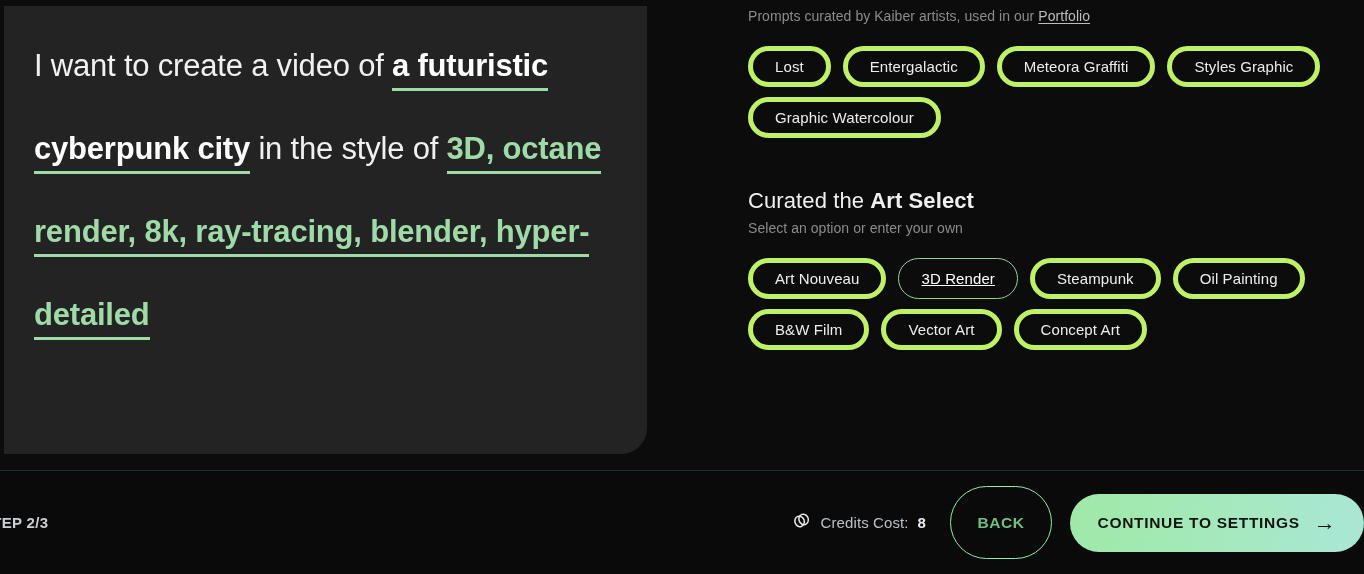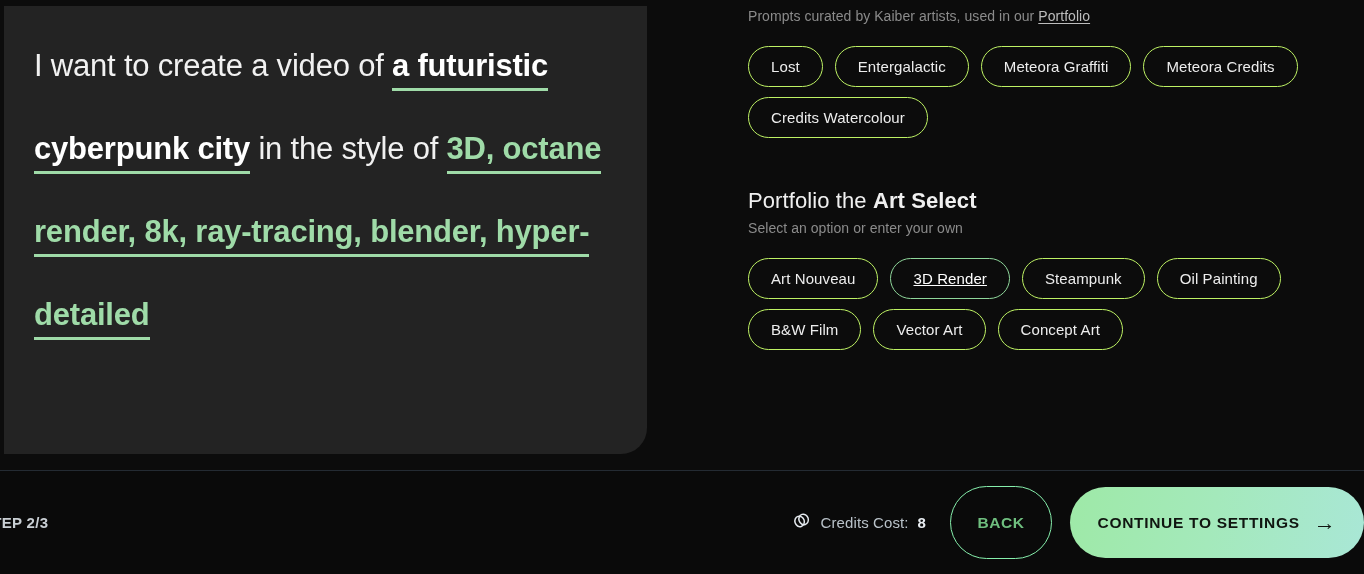--- a/index.html
+++ b/index.html
@@ -80,21 +80,21 @@
     gap:10px 12px;
     margin-top:22px;
   }
   .pill {
     display:inline-flex;
     align-items:center;
     justify-content:center;
     height:41px;
     padding:0 22px;
     border-radius:21px;
-    border:1px solid #bef264;
+    border:5px solid #bef264;
     background:#0c0c0c;
     color:#ededed;
     font-size:15px;
     font-weight:400;
     letter-spacing:0.1px;
     cursor:pointer;
     white-space:nowrap;
   }
   .pill.selected {
     border:1.6px solid #8fd79b;
@@ -159,21 +159,21 @@
     font-size:15.5px;
     font-weight:700;
     letter-spacing:0.6px;
     display:flex;
     align-items:center;
     justify-content:center;
     cursor:pointer;
     margin-right:18px;
   }
   #continue-button {
-    width:294px; height:71px;
+    width:294px; height:58px;
     border-radius:36px;
     background:linear-gradient(100deg,#9ee9a7 0%,#a4e9bb 48%,#a9e7d6 100%);
     color:#101510;
     font-size:15.5px;
     font-weight:700;
     letter-spacing:0.7px;
     display:flex;
     align-items:center;
     justify-content:center;
     gap:14px;
@@ -200,31 +200,31 @@
           <div class="pill">
             <span>Lost</span>
           </div>
           <div class="pill">
             <span>Entergalactic</span>
           </div>
           <div class="pill">
             <span>Meteora Graffiti</span>
           </div>
           <div class="pill">
-            <span>Meteora Credits</span>
-          </div>
-          <div class="pill">
-            <span>Credits Watercolour</span>
+            <span>Styles Graphic</span>
+          </div>
+          <div class="pill">
+            <span>Graphic Watercolour</span>
           </div>
         </div>
     </div>
 
     <div id="artstyle-section">
       <div class="section-title">
-        <span>Portfolio the </span><b>Art Select</b>
+        <span>Curated the </span><b>Art Select</b>
       </div>
       <div class="section-sub">Select an option or enter your own</div>
       <div class="pill-row" id="artstyle-pills">
           <div class="pill">
             <span>Art Nouveau</span>
           </div>
           <div class="pill selected">
             <span>3D Render</span>
           </div>
           <div class="pill">

